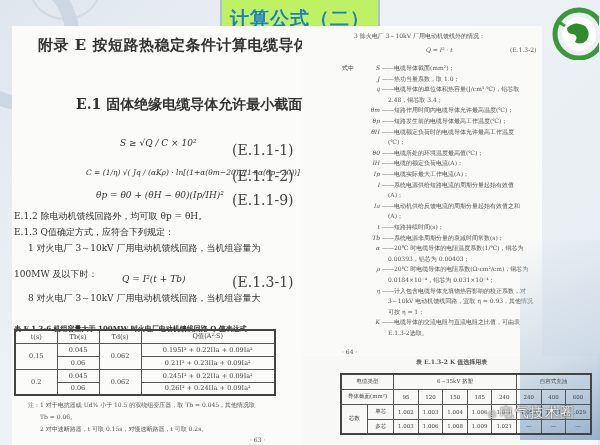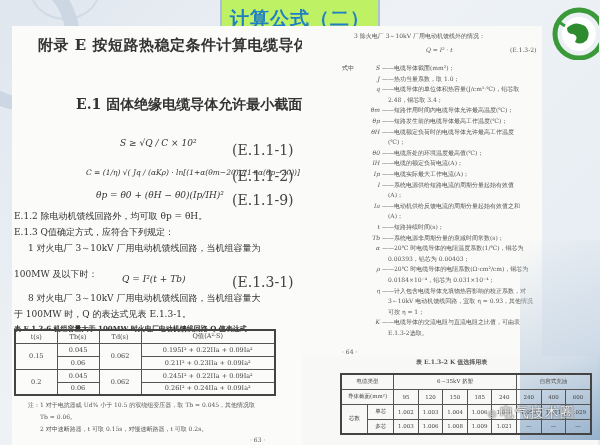--- a/index.html
+++ b/index.html
@@ -96,21 +96,20 @@
 
   <div class="t p" style="left:2px; top:184px;">E.1.2   除电动机馈线回路外，均可取 θp = θH。</div>
   <div class="t p" style="left:2px; top:200px;">E.1.3   Q值确定方式，应符合下列规定：</div>
   <div class="t p" style="left:16px; top:216px;">1   对火电厂 3～10kV 厂用电动机馈线回路，当机组容量为</div>
   <div class="t p" style="left:2px; top:232px;margin-top:10px;">100MW 及以下时：</div>
 
   <div class="t eq" style="left:110px; top:248px;">Q = I²(t + Tb)</div>
   <div class="t eqno" style="left:220px; top:248px;">(E.1.3-1)</div>
 
   <div class="t p" style="left:16px; top:266px;">8   对火电厂 3～10kV 厂用电动机馈线回路，当机组容量大</div>
-  <div class="t p" style="left:2px; top:282px;">于 100MW 时，Q 的表达式见表 E.1.3-1。</div>
 
   <div class="t h2" style="left:2px; top:298px; font-size:7px;">表 E.1.3-6   机组容量大于 100MW 时火电厂电动机馈线回路 Q 值表达式</div>
 
   <table class="tbl1" style="top:303px; left:2px;">
     <tbody>
         <tr>
       <th style="width:42px;">t(s)</th>
       <th style="width:42px;">Tb(s)</th>
       <th style="width:42px;">Td(s)</th>
       <th>Q值(A²·S)</th>

